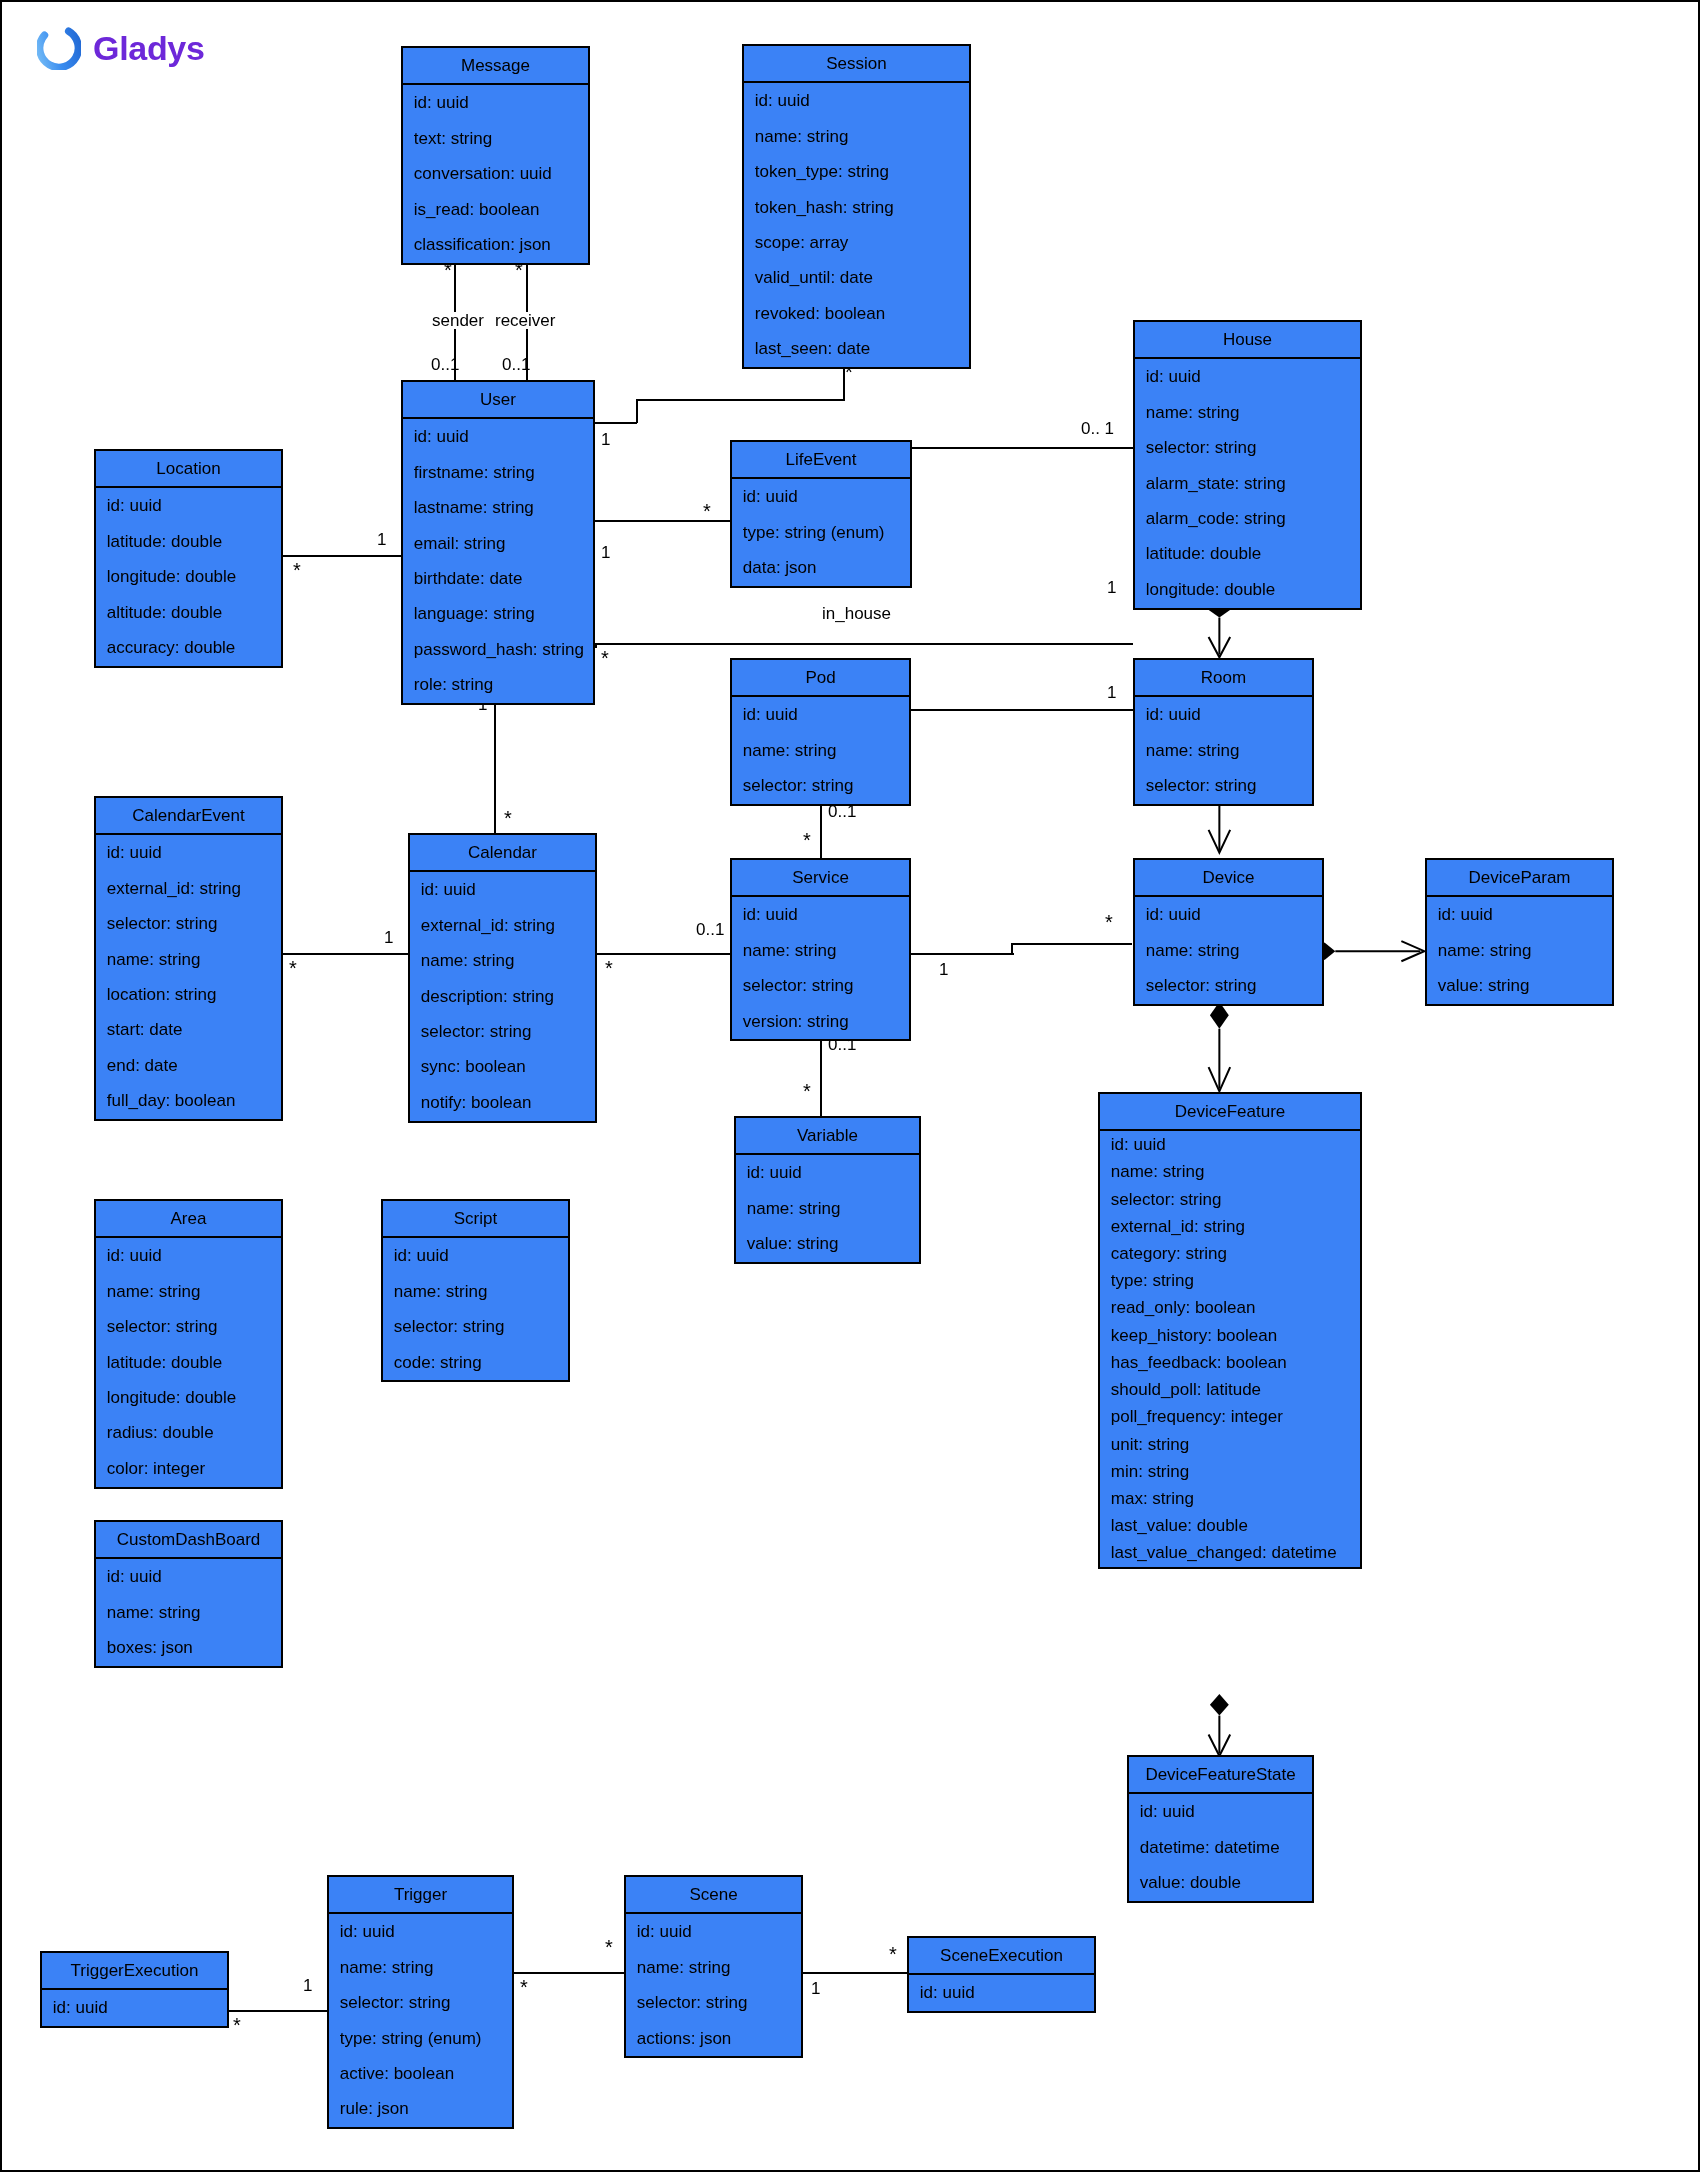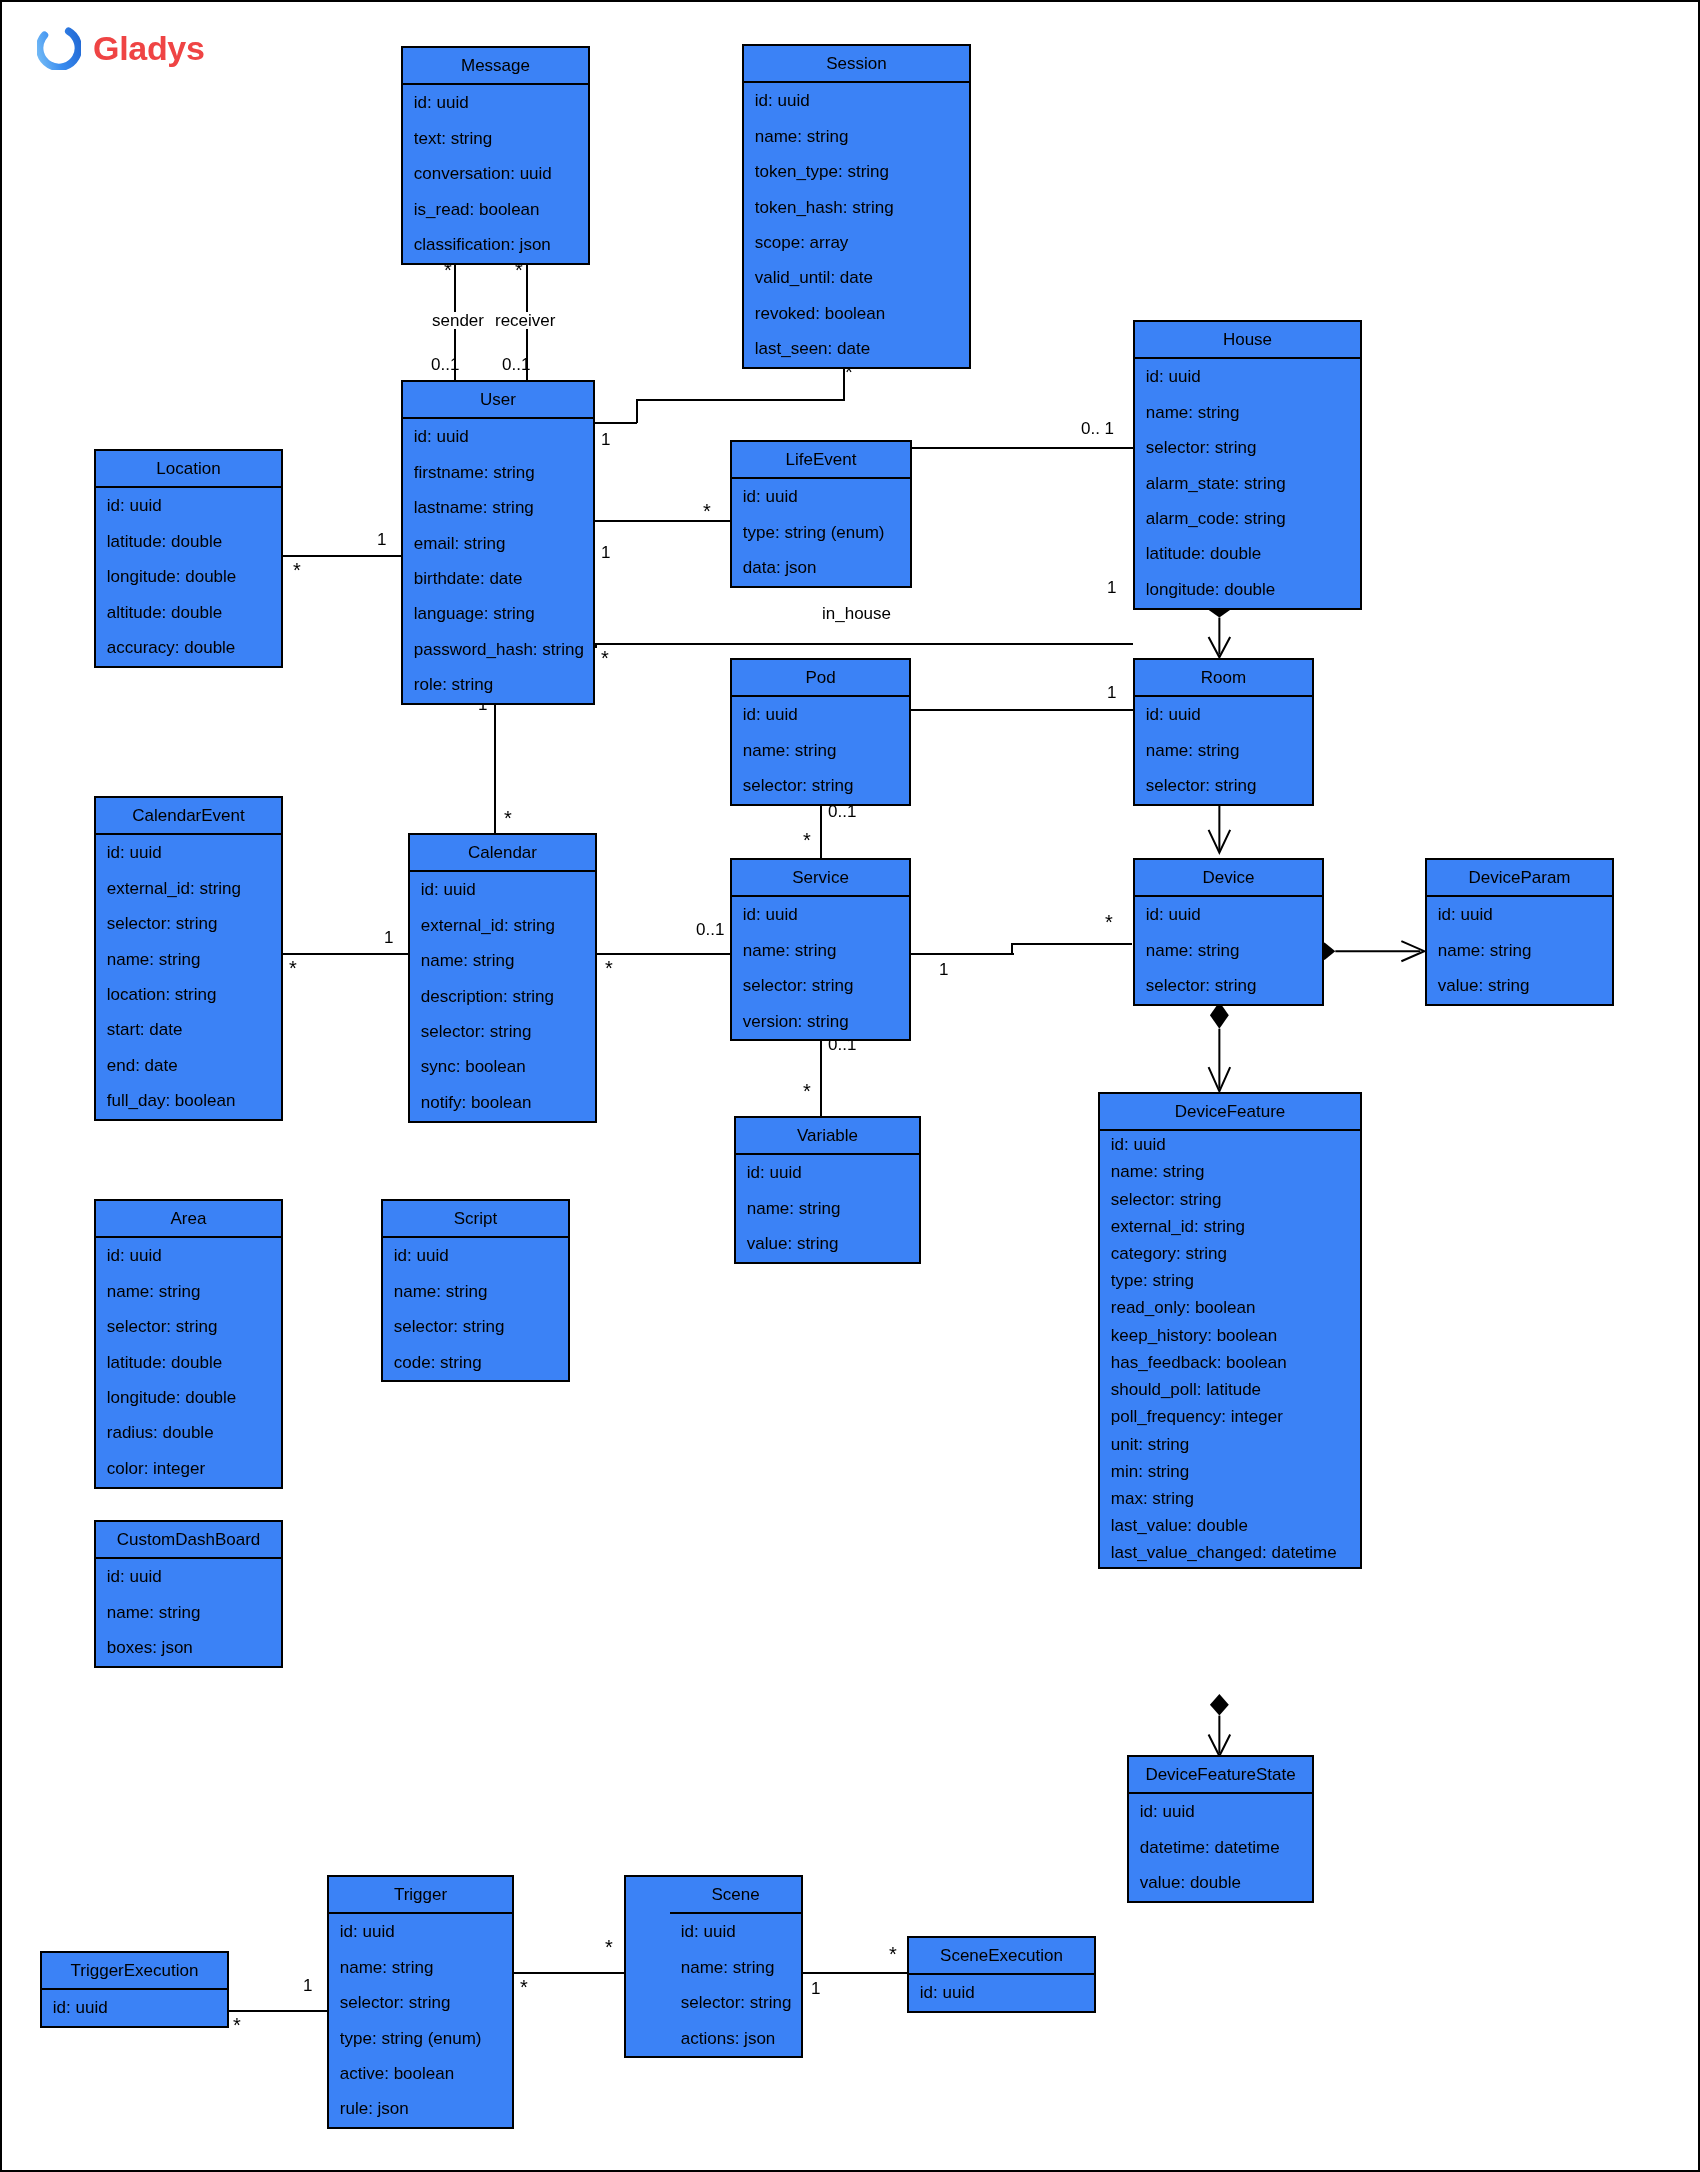--- a/index.html
+++ b/index.html
@@ -31,21 +31,21 @@
   }
   #logo-mark {
     width: 44px;
     height: 44px;
     flex: 0 0 auto;
   }
   #logo-text {
     font-size: 34px;
     font-weight: bold;
     letter-spacing: -0.3px;
-    color: #ef4444;
+    color: #6d28d9;
     line-height: 1;
   }
   
   .uml {
     position: absolute;
     box-sizing: border-box;
     border: 2px solid #000000;
     background: #3b82f6;
     z-index: 5;
   }
@@ -466,21 +466,21 @@
     <div class="attrs sp-attrs-pad">
       <div class="attr">id: uuid</div>
       <div class="attr">name: string</div>
       <div class="attr">selector: string</div>
       <div class="attr">type: string (enum)</div>
       <div class="attr">active: boolean</div>
       <div class="attr">rule: json</div>
     </div>
   </div>
 
-  <div class="uml sp-wide" style="left:622px; top:1873px; width:179px;padding-left:44px;">
+  <div class="uml sp-wide" style="left:622px; top:1873px; width:179px;">
     <div class="title">Scene</div>
     <div class="attrs sp-attrs-pad">
       <div class="attr">id: uuid</div>
       <div class="attr">name: string</div>
       <div class="attr">selector: string</div>
       <div class="attr">actions: json</div>
     </div>
   </div>
 
   <div class="uml sp-wide" style="left:905px; top:1934px; width:189px;">

